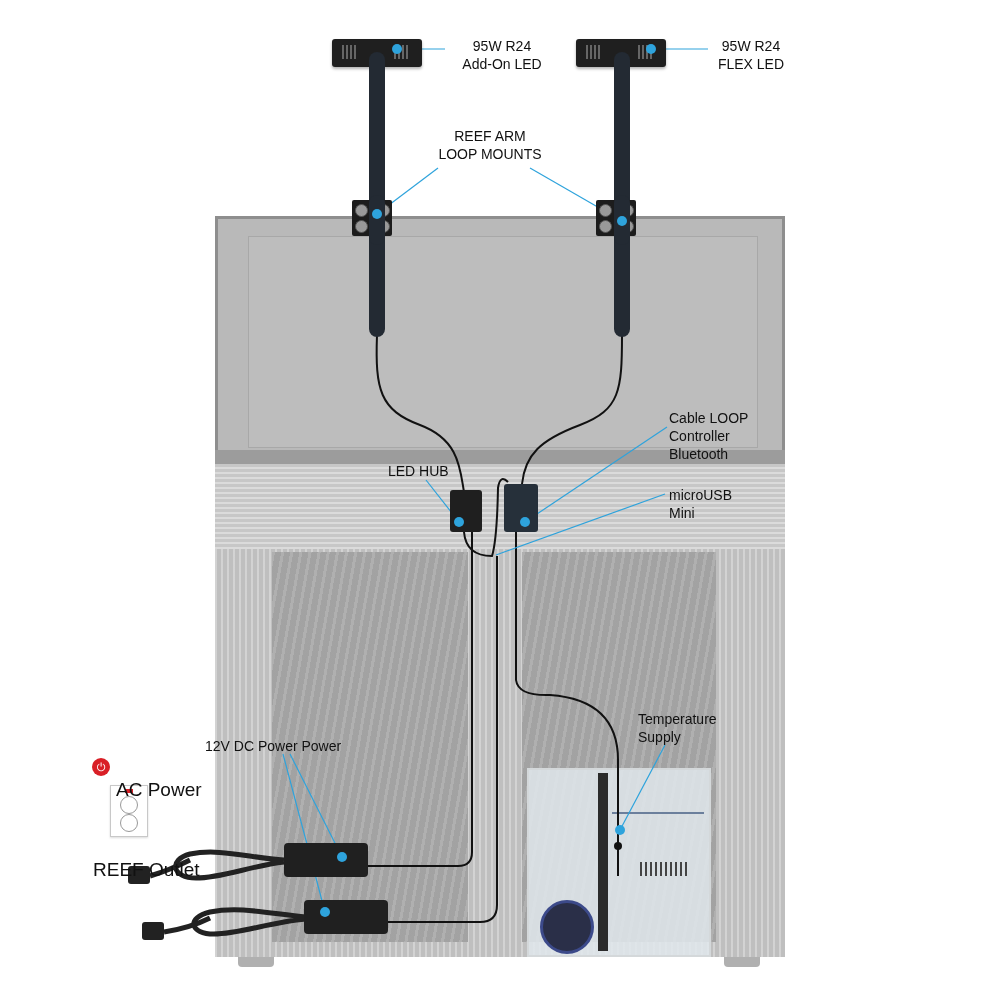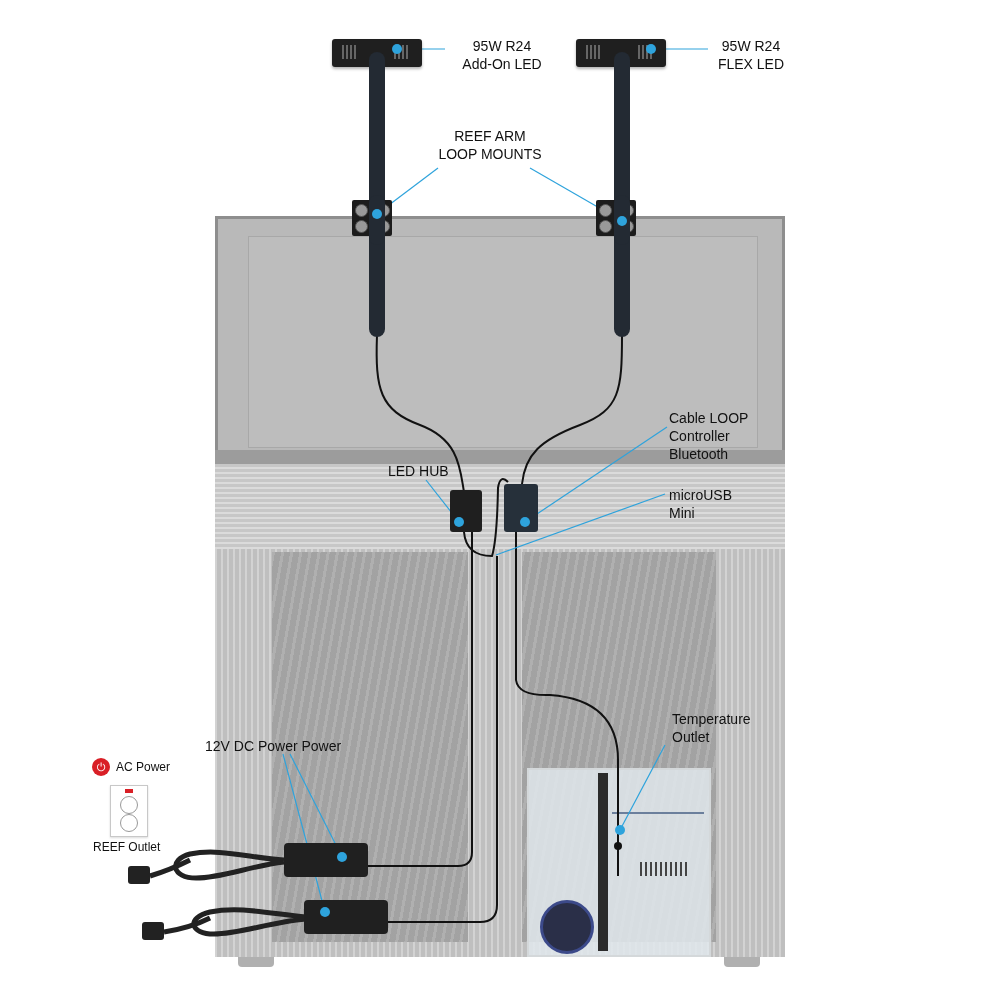--- a/index.html
+++ b/index.html
@@ -1,21 +1,21 @@
 <!DOCTYPE html>
 <html><head>
 <meta charset="utf-8">
 <style>
   html,body{margin:0;padding:0;background:#ffffff;}
   body{width:1000px;height:1000px;position:relative;overflow:hidden;font-family:"Liberation Sans",sans-serif;}
   .abs{position:absolute;}
   .lbl{position:absolute;font-family:"Liberation Sans",sans-serif;font-size:14px;line-height:18px;color:#111;white-space:nowrap;}
   .lbl span{display:block;}
   .lbl.c{text-align:center;}
-  .lbl.sm{font-size:12px;line-height:17px;}
+  .lbl.sm{font-size:19px;line-height:17px;margin-top:22px;}
   
   .tank{left:215px;top:216px;width:570px;height:248px;background:#b9b9b9;border:3px solid #8e8e8e;border-bottom:none;box-sizing:border-box;}
   .tank-inner{left:248px;top:236px;width:508px;height:210px;border:1px solid #a8a8a8;background:#bdbdbd;}
   .tank-rim{left:215px;top:450px;width:570px;height:14px;background:#9c9c9c;}
   
   .stand-top{left:215px;top:464px;width:570px;height:85px;background:#cfcfcf;
     background-image:repeating-linear-gradient(0deg,rgba(255,255,255,.25) 0 2px,rgba(0,0,0,.04) 2px 5px);}
   .stand-body{left:215px;top:549px;width:570px;height:408px;background:#c9c9c9;
     background-image:repeating-linear-gradient(90deg,rgba(255,255,255,.18) 0 2px,rgba(0,0,0,.05) 2px 6px);}
   .door{background:#a9a9a9;
@@ -164,23 +164,23 @@
     <span>Controller</span>
     <span>Bluetooth</span>
 </div>
 <div class="lbl" style="left:388px;top:462px">
   <span>LED HUB</span>
 </div>
 <div class="lbl" style="left:669px;top:486px">
   <span>microUSB</span>
     <span>Mini</span>
 </div>
-<div class="lbl" style="left:672px;top:710px">
+<div class="lbl" style="left:638px;top:710px">
   <span>Temperature</span>
-    <span>Outlet</span>
+    <span>Supply</span>
 </div>
 <div class="lbl" style="left:205px;top:737px">
   <span>12V DC Power Power</span>
 </div>
 <div class="lbl sm" style="left:116px;top:759px">
   <span>AC Power</span>
 </div>
 <div class="lbl sm" style="left:93px;top:839px">
   <span>REEF Outlet</span>
 </div>

